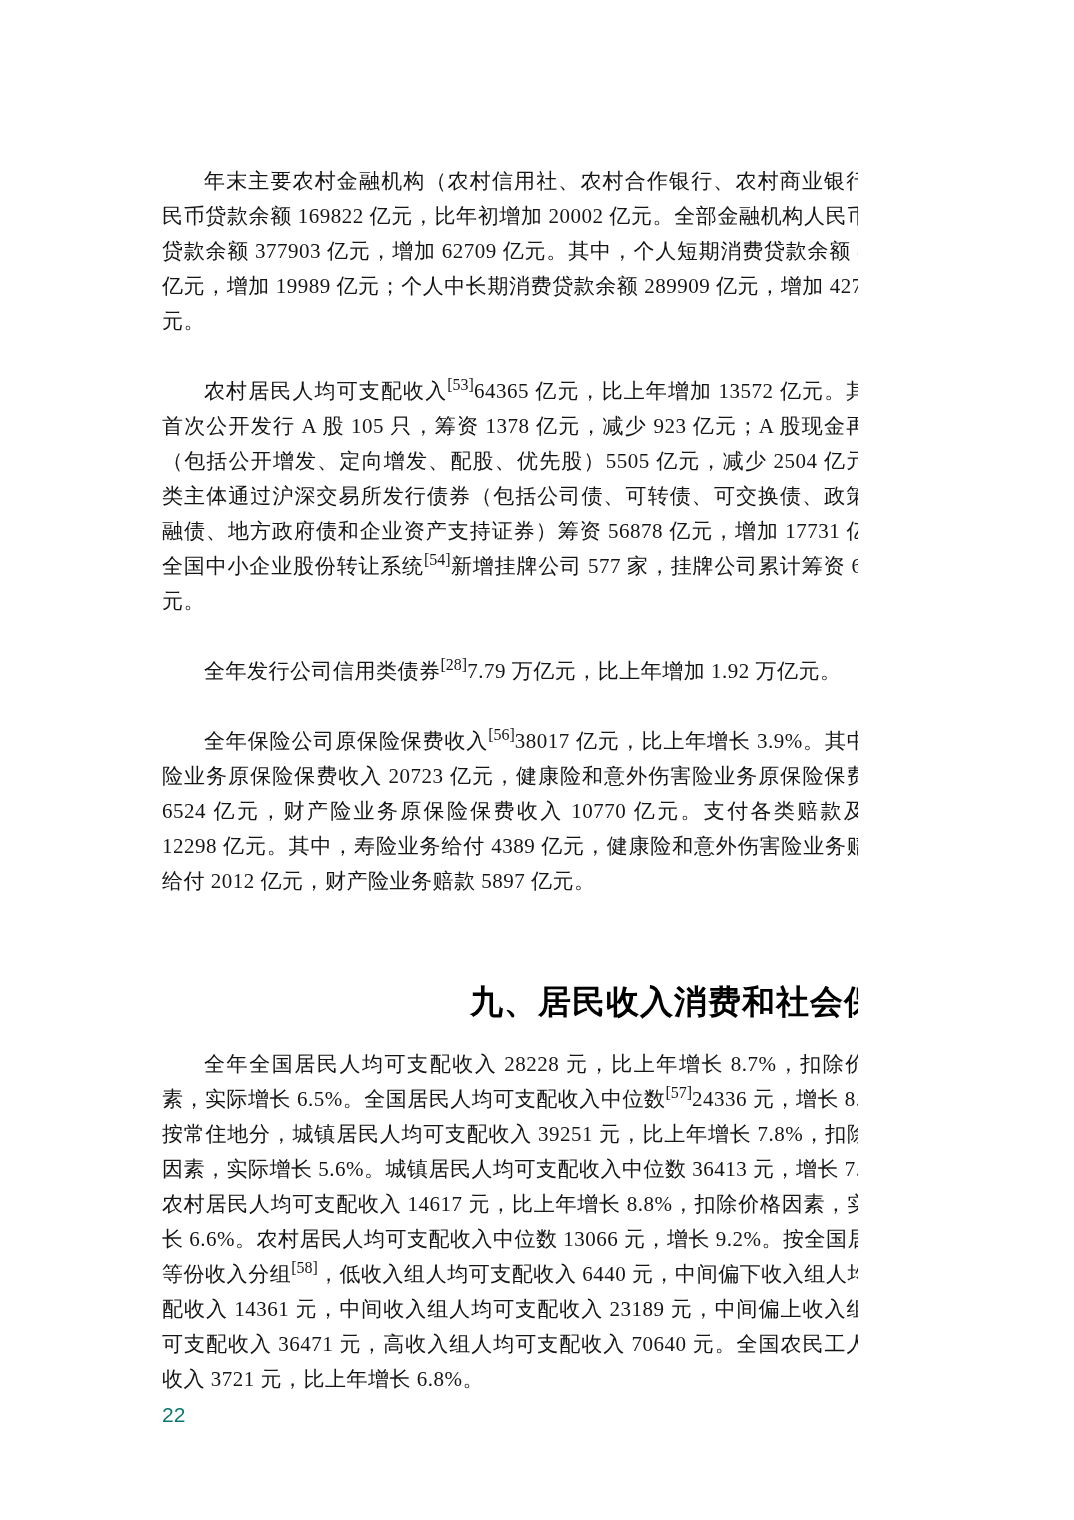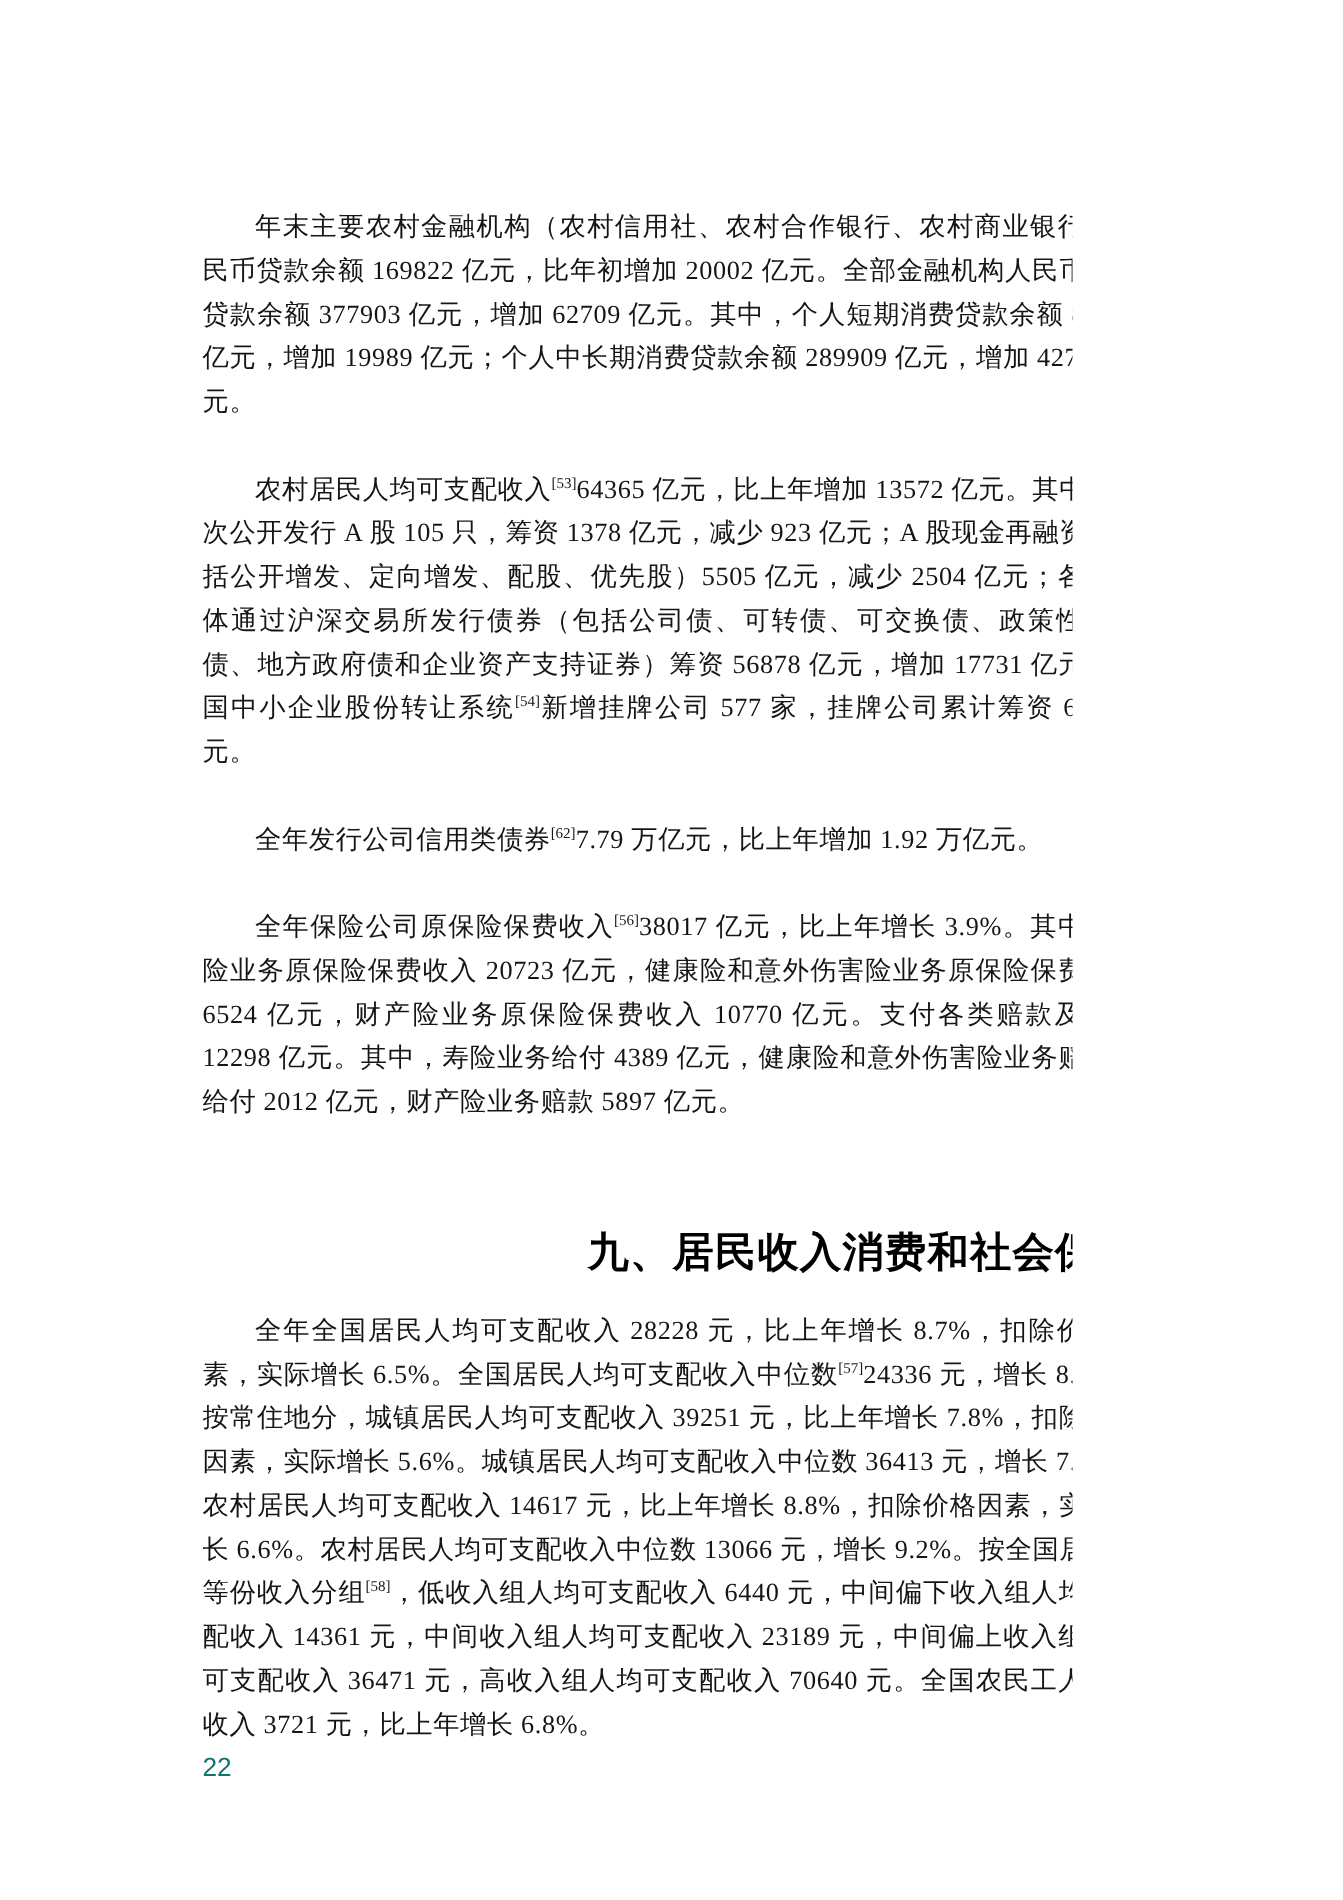--- a/index.html
+++ b/index.html
@@ -24,21 +24,21 @@
   }
   p.body-para {
     margin: 0 0 35px 0;
     font-size: 21px;
     line-height: 35px;
     text-align: justify;
     text-indent: 2em;
     letter-spacing: 0.5px;
   }
   p.body-para sup {
-    font-size: 12px;
+    font-size: 16px;
     line-height: 0;
     vertical-align: super;
     letter-spacing: 0;
     margin-top: 39px;
   }
   h1.section-heading {
     margin: 82px 0 24px 0;
     font-family: "Liberation Sans", "DejaVu Sans", sans-serif;
     font-weight: bold;
     font-size: 33px;
@@ -59,21 +59,21 @@
 </head>
 <body>
 
 <div class="page">
   <div class="content">
 
     <p class="body-para"><span>年末主要农村金融机构（农村信用社、农村合作银行、农村商业银行）人民币贷款余额 169822 亿元，比年初增加 20002 亿元。全部金融机构人民币消费贷款余额 377903 亿元，增加 62709 亿元。其中，个人短期消费贷款余额 87994 亿元，增加 19989 亿元；个人中长期消费贷款余额 289909 亿元，增加 42720 亿元。</span></p>
 
     <p class="body-para"><span>农村居民人均可支配收入</span><sup>[53]</sup><span>64365 亿元，比上年增加 13572 亿元。其中，首次公开发行 A 股 105 只，筹资 1378 亿元，减少 923 亿元；A 股现金再融资（包括公开增发、定向增发、配股、优先股）5505 亿元，减少 2504 亿元；各类主体通过沪深交易所发行债券（包括公司债、可转债、可交换债、政策性金融债、地方政府债和企业资产支持证券）筹资 56878 亿元，增加 17731 亿元；全国中小企业股份转让系统</span><sup>[54]</sup><span>新增挂牌公司 577 家，挂牌公司累计筹资 604 亿元。</span></p>
 
-    <p class="body-para"><span>全年发行公司信用类债券</span><sup>[62]</sup><span>7.79 万亿元，比上年增加 1.92 万亿元。</span></p>
+    <p class="body-para"><span>全年发行公司信用类债券</span><sup>[28]</sup><span>7.79 万亿元，比上年增加 1.92 万亿元。</span></p>
 
     <p class="body-para"><span>全年保险公司原保险保费收入</span><sup>[56]</sup><span>38017 亿元，比上年增长 3.9%。其中，寿险业务原保险保费收入 20723 亿元，健康险和意外伤害险业务原保险保费收入 6524 亿元，财产险业务原保险保费收入 10770 亿元。支付各类赔款及给付 12298 亿元。其中，寿险业务给付 4389 亿元，健康险和意外伤害险业务赔款及给付 2012 亿元，财产险业务赔款 5897 亿元。</span></p>
 
     <h1 class="section-heading">九、居民收入消费和社会保障</h1>
 
     <p class="body-para"><span>全年全国居民人均可支配收入 28228 元，比上年增长 8.7%，扣除价格因素，实际增长 6.5%。全国居民人均可支配收入中位数</span><sup>[57]</sup><span>24336 元，增长 8.6%。按常住地分，城镇居民人均可支配收入 39251 元，比上年增长 7.8%，扣除价格因素，实际增长 5.6%。城镇居民人均可支配收入中位数 36413 元，增长 7.6%。农村居民人均可支配收入 14617 元，比上年增长 8.8%，扣除价格因素，实际增长 6.6%。农村居民人均可支配收入中位数 13066 元，增长 9.2%。按全国居民五等份收入分组</span><sup>[58]</sup><span>，低收入组人均可支配收入 6440 元，中间偏下收入组人均可支配收入 14361 元，中间收入组人均可支配收入 23189 元，中间偏上收入组人均可支配收入 36471 元，高收入组人均可支配收入 70640 元。全国农民工人均月收入 3721 元，比上年增长 6.8%。</span></p>
 
   </div>
 
   <div class="page-number">22</div>

